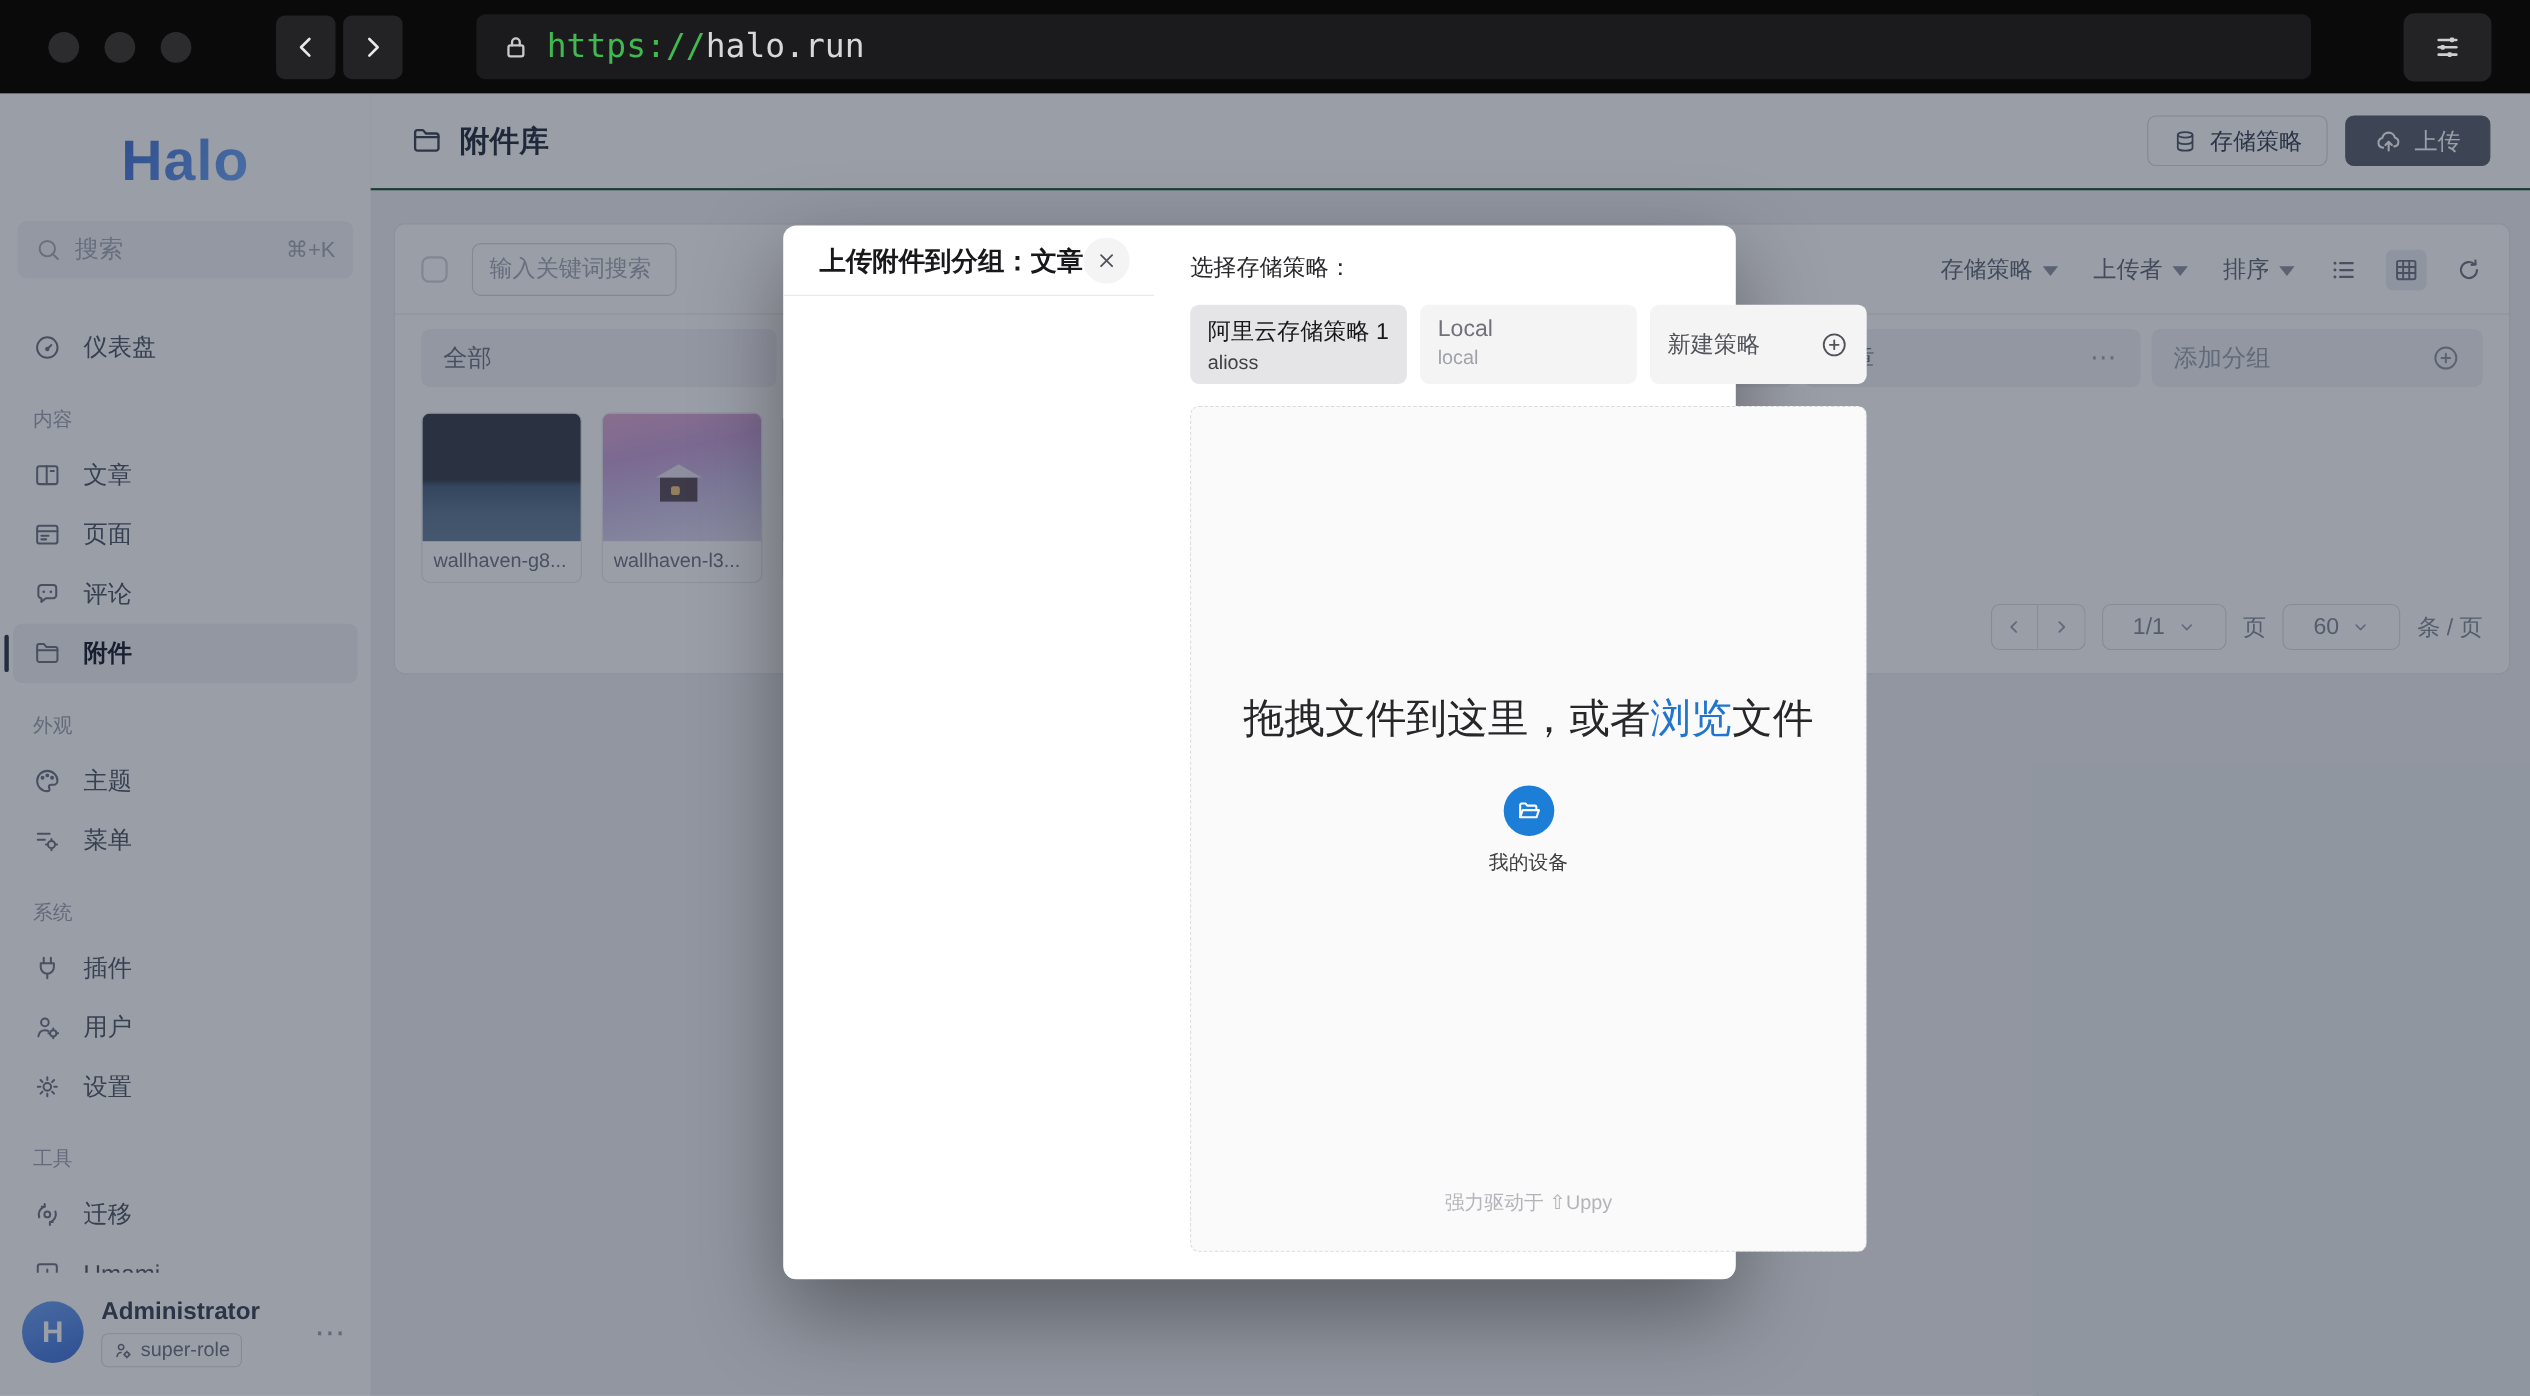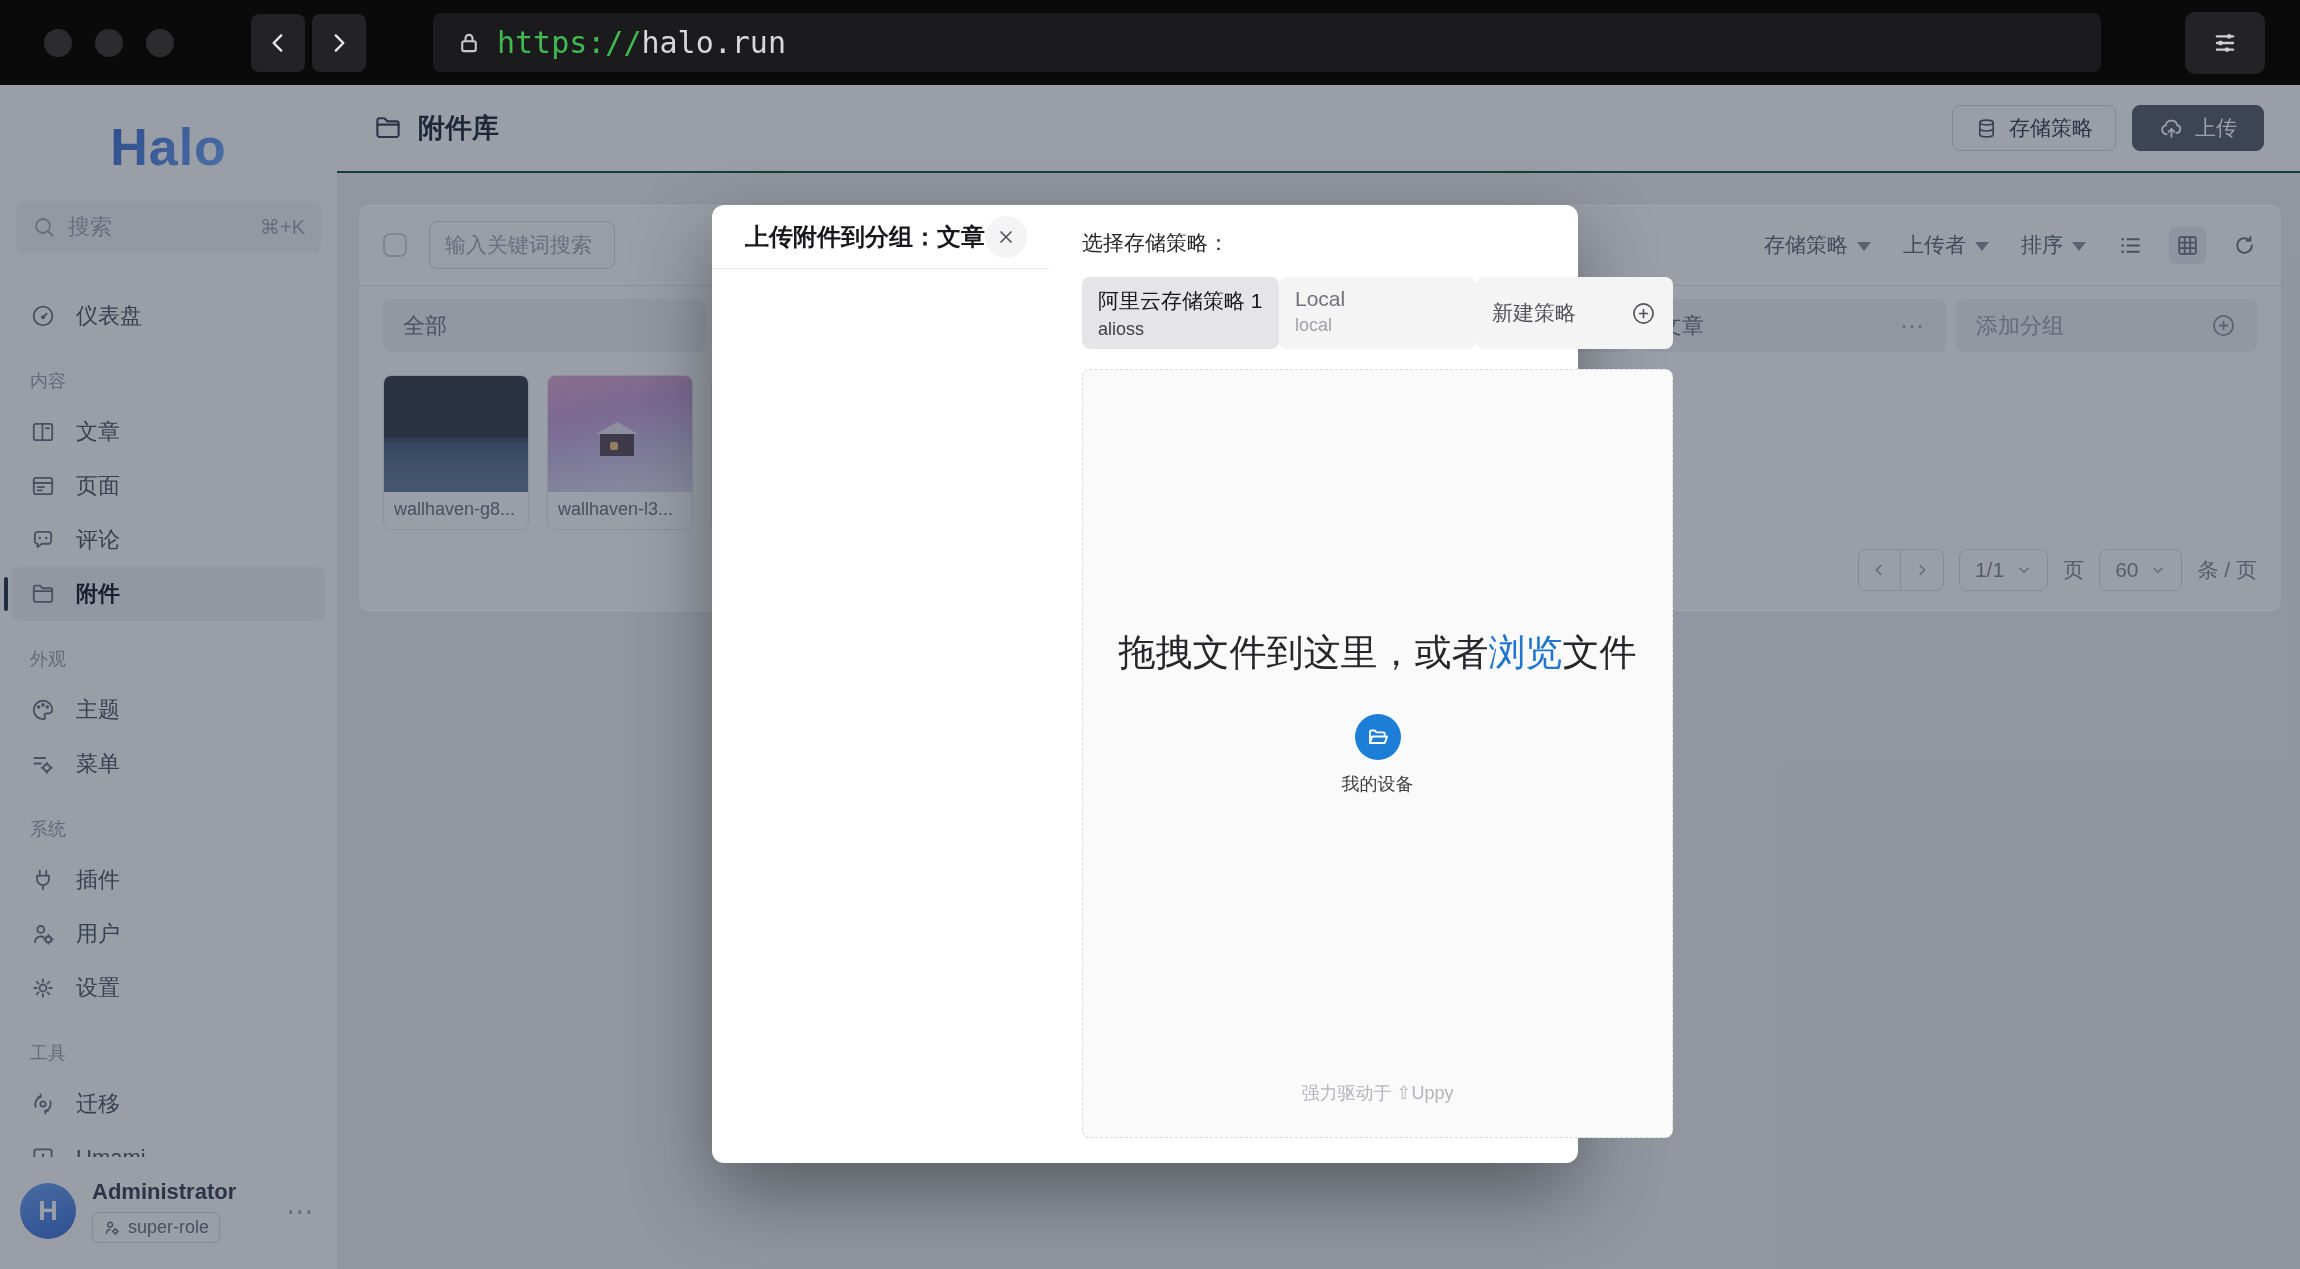--- a/index.html
+++ b/index.html
@@ -108,37 +108,37 @@
 
   .pagination { margin-top:auto; display:flex; align-items:center; justify-content:flex-end; gap:15px;
     padding:0 24px 21px; color:#828a96; font-size:21px; }
   .pg-nav { display:flex; }
   .pg-btn { width:43px; height:42px; border:1px solid #dadde3; background:#fff; color:#9aa1ac;
     display:flex; align-items:center; justify-content:center; }
   .pg-btn:first-child { border-radius:8px 0 0 8px; }
   .pg-btn:last-child { border-radius:0 8px 8px 0; border-left:0; }
   .pg-btn svg { width:18px; height:18px; }
   .pg-select { height:42px; border:1px solid #dadde3; border-radius:8px; background:#fff;
-    display:flex; align-items:center; gap:12px; padding:0 15px; cursor:pointer; }
+    display:flex; align-items:center; gap:12px; padding:0 27px; cursor:pointer; }
   .pg-select svg { width:16px; height:16px; color:#9aa1ac; }
 
   
   .dim-overlay { position:absolute; top:85px; left:0; right:0; bottom:0;
     background:rgba(30,41,59,0.45); z-index:40; }
   .modal { position:absolute; left:712px; top:205px; width:866px; height:958px; background:#fff;
     border-radius:12px; box-shadow:0 30px 80px rgba(0,0,0,.38); z-index:50; display:flex; flex-direction:row; }
   .modal-header { height:64px; flex-shrink:0; border-bottom:1px solid #e7e7ea; display:flex;
     align-items:center; padding:0 22px 0 33px; }
   .modal-title { font-size:24px; font-weight:700; color:#18181b; }
   .modal-close { margin-left:auto; width:42px; height:42px; border-radius:50%; background:#f4f4f5;
     color:#52525b; display:flex; align-items:center; justify-content:center; cursor:pointer; }
   .modal-close svg { width:20px; height:20px; }
   .modal-body { flex:1; display:flex; flex-direction:column; padding:24px 33px 25px; min-height:0; }
   .storage-label { font-size:21px; color:#27272a; margin-bottom:20px; }
-  .policy-row { display:flex; }
+  .policy-row { display:flex; gap:12px; }
   .policy-card { width:197px; height:72px; border-radius:8px; background:#f4f4f5; padding:10px 16px; cursor:pointer; }
   .policy-card.selected { background:#e5e5e8; }
   .policy-name { font-size:21px; color:#71717a; }
   .policy-card.selected .policy-name { color:#18181b; }
   .policy-slug { font-size:18px; color:#a1a1aa; margin-top:4px; }
   .policy-card.selected .policy-slug { color:#404040; }
   .policy-new { display:flex; align-items:center; justify-content:space-between; color:#52525b; font-size:21px; }
   .policy-new svg { width:27px; height:27px; color:#52525b; }
   .dropzone { margin-top:20px; flex:1; border:1px dashed #d9d9de; border-radius:8px; background:#fafafa;
     position:relative; display:flex; flex-direction:column; align-items:center; min-height:0; }

